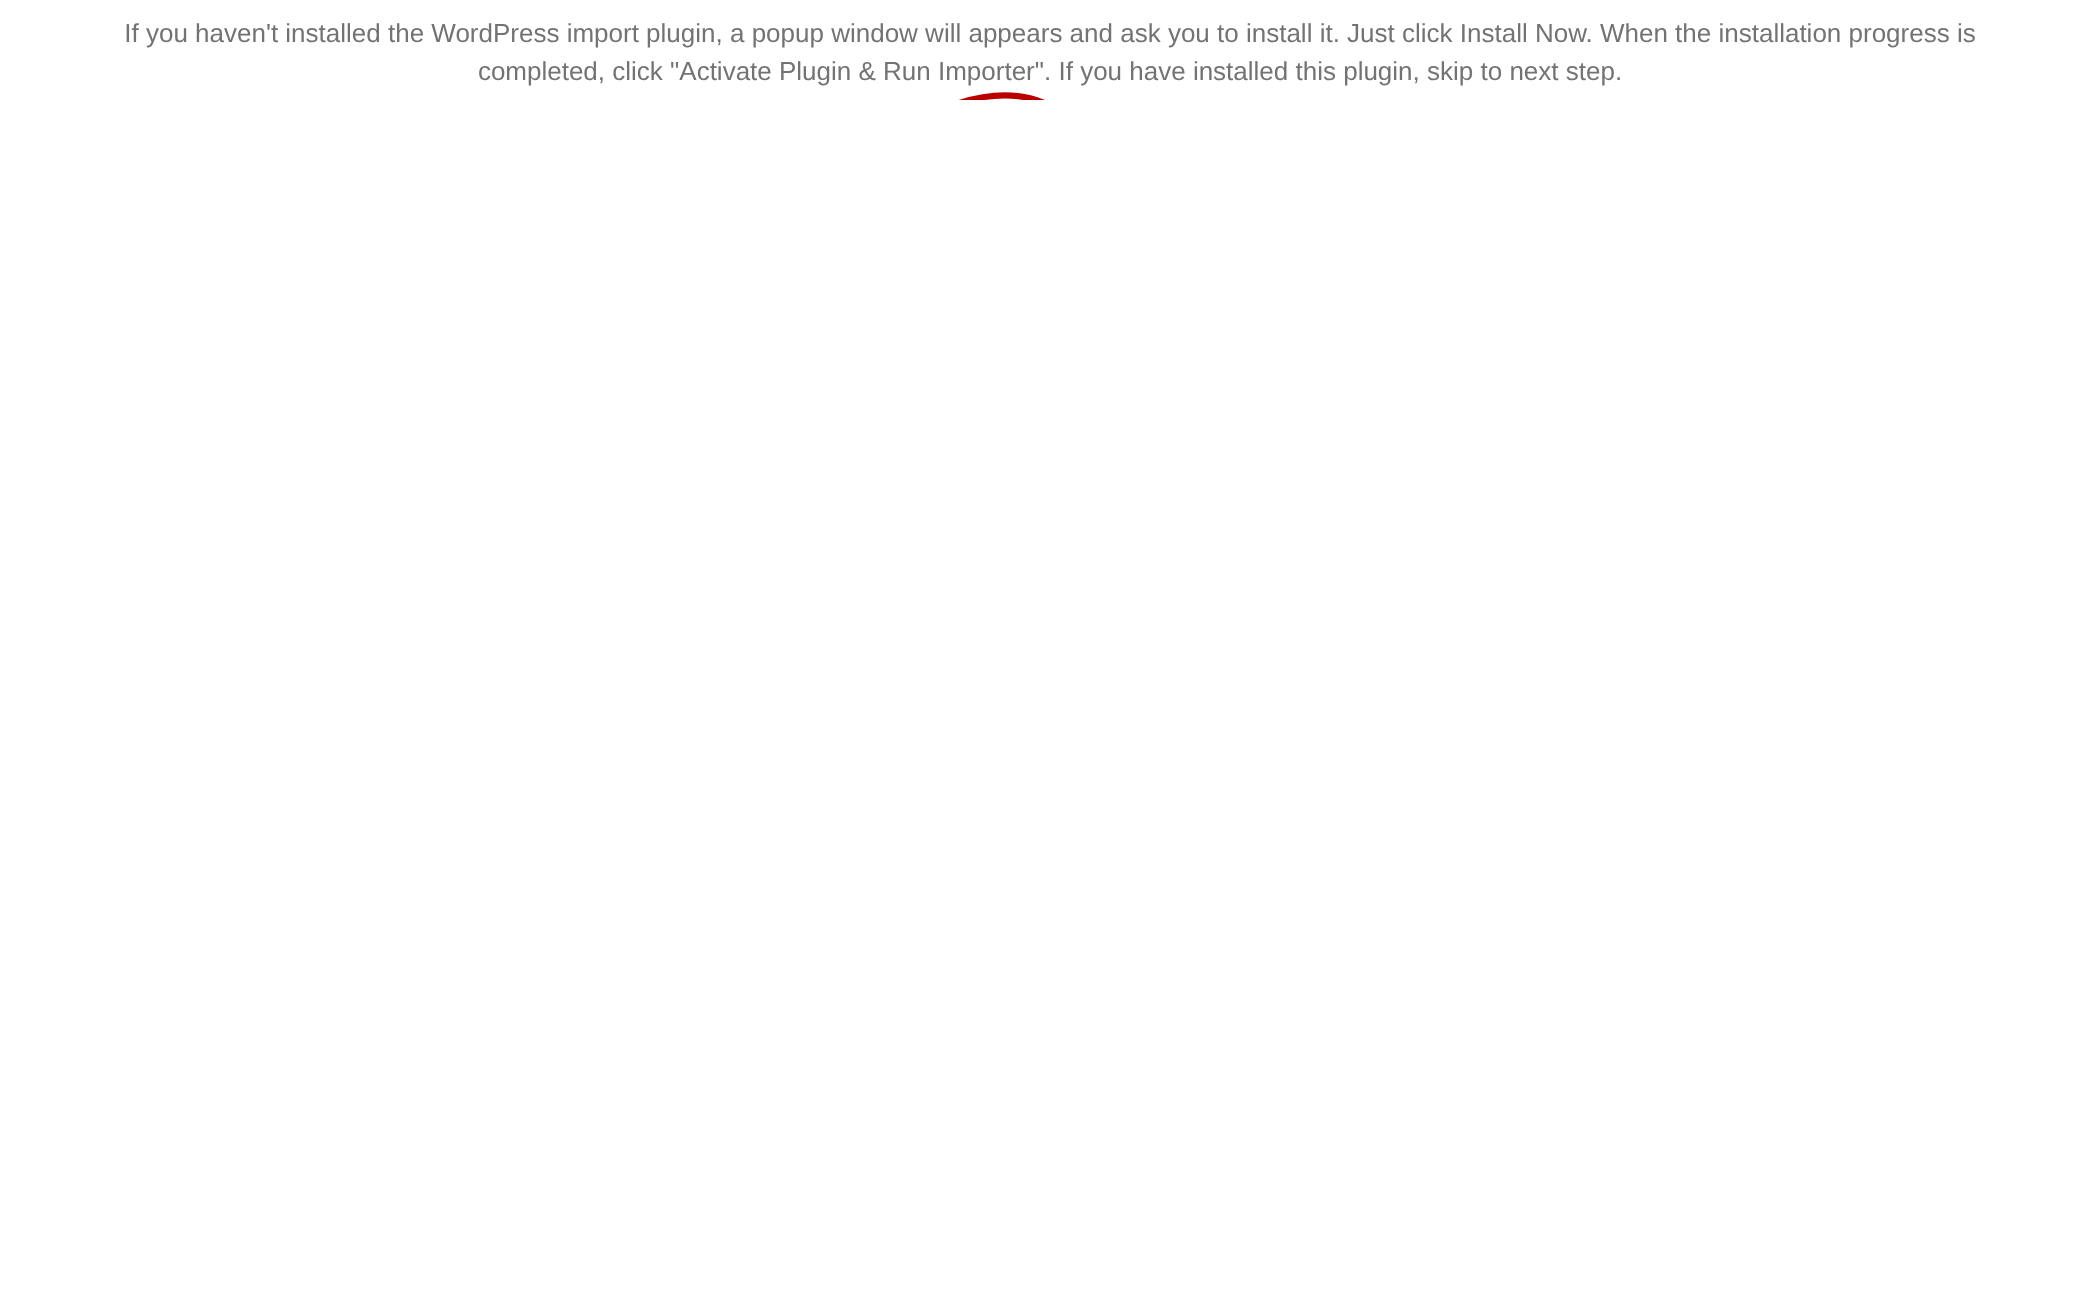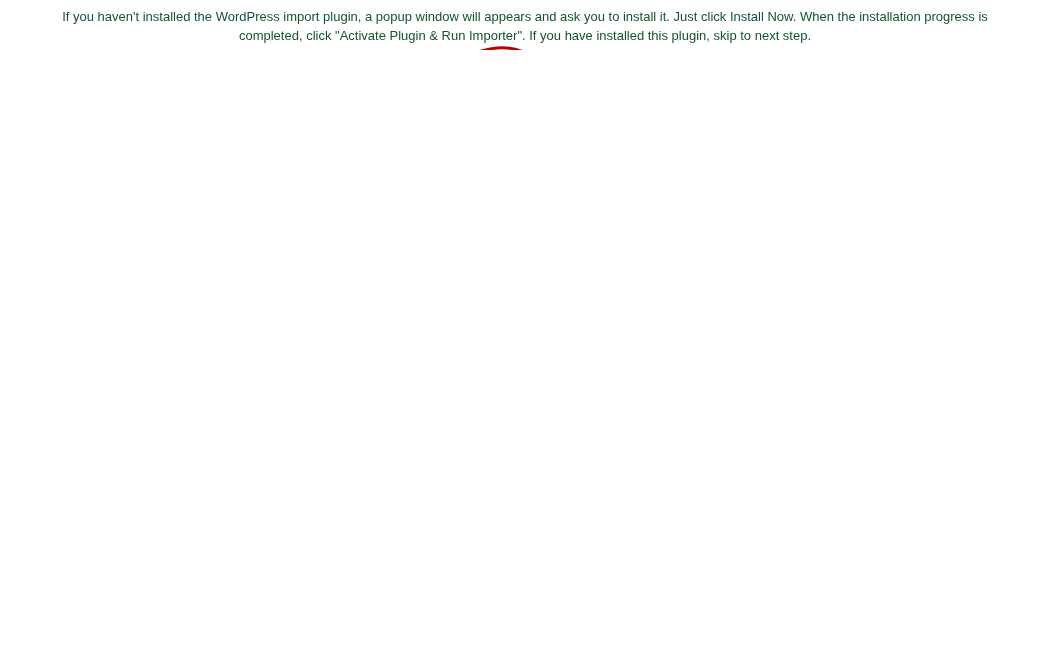--- a/index.html
+++ b/index.html
@@ -1,18 +1,18 @@
 <!DOCTYPE html>
 <html><head>
 <meta charset="utf-8">
 <style>
   * { box-sizing: border-box; margin: 0; padding: 0; }
   body { font-family: Arial, sans-serif; font-size: 11px; background: #fff; width: 1050px; position: relative; }
 
-  .top-instruction { color: #14532d; text-align: center; padding: 8px 60px 4px; font-size: 13px; line-height: 1.45; }
+  .top-instruction { color: #737373; text-align: center; padding: 8px 60px 4px; font-size: 13px; line-height: 1.45; }
 
   
   .admin-sidebar { position: absolute; left: 8px; top: 68px; width: 94px; background: #23282d; color: #eee; font-size: 11px; }
   .admin-sidebar .item { display: flex; align-items: center; padding: 6px 6px; gap: 6px; cursor: pointer; }
   .admin-sidebar .item.active { background: #0073aa; color: #fff; position: relative; }
   .admin-sidebar .item.active::after { content: ""; position: absolute; right: -7px; top: 50%; margin-top: -7px; border: 7px solid transparent; border-left-color: #0073aa; }
   .admin-sidebar .sub { background: #32373c; color: #b4b9be; padding: 5px 6px 5px 18px; font-size: 10.5px; }
   .admin-sidebar .sub.hl { border: 1.5px solid #c00; position: relative; }
   .sidebar-icon { width: 14px; height: 14px; fill: #9ea3a8; flex: 0 0 14px; }
   .item.active .sidebar-icon { fill: #fff; }

